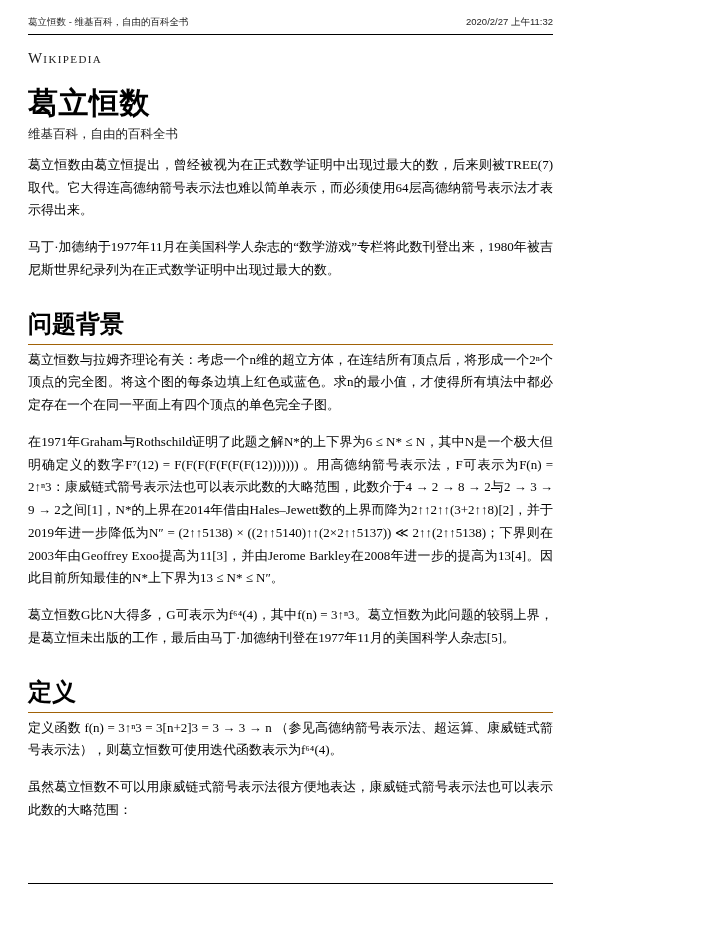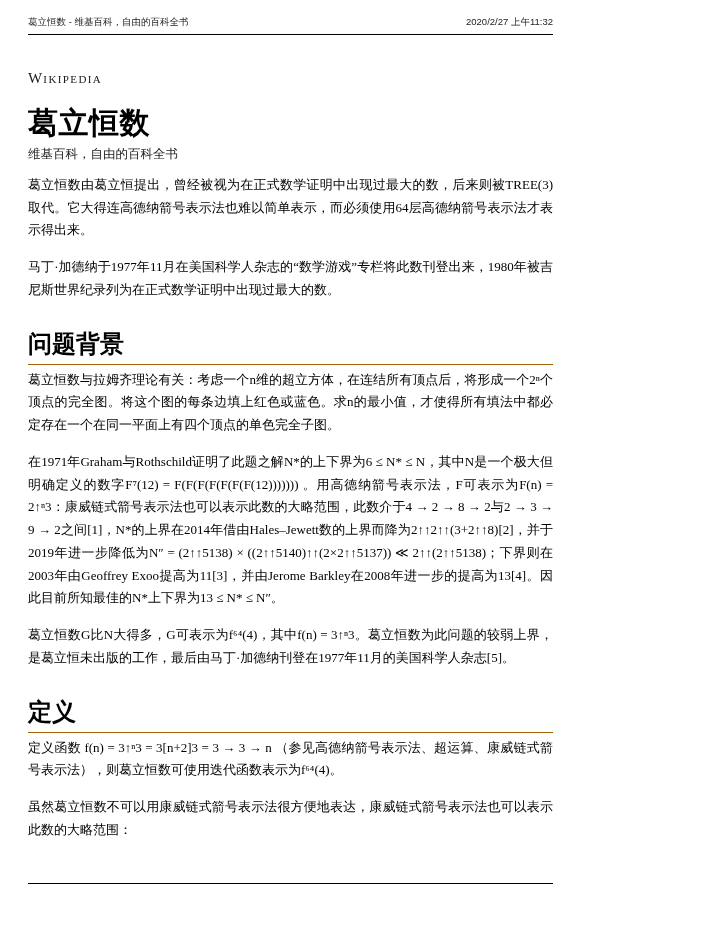--- a/index.html
+++ b/index.html
@@ -40,21 +40,21 @@
     position: absolute;
     top: 34px;
     left: 28px;
     right: 28px;
     height: 1px;
     background: #000;
   }
   
   .content {
     position: absolute;
-    top: 56px;
+    top: 36px;
     left: 28px;
     right: 28px;
   }
   .wordmark {
     font-family: "Liberation Serif", serif;
     font-size: 21px;
     letter-spacing: 1.2px;
     color: #1a1a1a;
     margin: 8px 0 16px 0;
     font-variant: small-caps;
@@ -129,21 +129,21 @@
   </div>
   <div class="rule-top"></div>
 
   <div class="content">
 
     <div class="wordmark">W<span style="font-size:16px;letter-spacing:1.4px;">IKIPEDIA</span></div>
 
     <h1 class="title">葛立恒数</h1>
     <div class="subtitle">维基百科，自由的百科全书</div>
 
-    <p class="para">葛立恒数由葛立恒提出，曾经被视为在正式数学证明中出现过最大的数，后来则被TREE(3)取代。它大得连高德纳箭号表示法也难以简单表示，而必须使用64层高德纳箭号表示法才表示得出来。</p>
+    <p class="para">葛立恒数由葛立恒提出，曾经被视为在正式数学证明中出现过最大的数，后来则被TREE(7)取代。它大得连高德纳箭号表示法也难以简单表示，而必须使用64层高德纳箭号表示法才表示得出来。</p>
     <p class="para">马丁·加德纳于1977年11月在美国科学人杂志的“数学游戏”专栏将此数刊登出来，1980年被吉尼斯世界纪录列为在正式数学证明中出现过最大的数。</p>
 
     <h2 class="section">问题背景</h2>
     <p class="para">葛立恒数与拉姆齐理论有关：考虑一个n维的超立方体，在连结所有顶点后，将形成一个2ⁿ个顶点的完全图。将这个图的每条边填上红色或蓝色。求n的最小值，才使得所有填法中都必定存在一个在同一平面上有四个顶点的单色完全子图。</p>
     <p class="para">在1971年Graham与Rothschild证明了此题之解N*的上下界为6 ≤ N* ≤ N，其中N是一个极大但明确定义的数字F⁷(12) = F(F(F(F(F(F(F(12))))))) 。用高德纳箭号表示法，F可表示为F(n) = 2↑ⁿ3：康威链式箭号表示法也可以表示此数的大略范围，此数介于4 → 2 → 8 → 2与2 → 3 → 9 → 2之间[1]，N*的上界在2014年借由Hales–Jewett数的上界而降为2↑↑2↑↑(3+2↑↑8)[2]，并于2019年进一步降低为N″ = (2↑↑5138) × ((2↑↑5140)↑↑(2×2↑↑5137)) ≪ 2↑↑(2↑↑5138)；下界则在2003年由Geoffrey Exoo提高为11[3]，并由Jerome Barkley在2008年进一步的提高为13[4]。因此目前所知最佳的N*上下界为13 ≤ N* ≤ N″。</p>
     <p class="para">葛立恒数G比N大得多，G可表示为f⁶⁴(4)，其中f(n) = 3↑ⁿ3。葛立恒数为此问题的较弱上界，是葛立恒未出版的工作，最后由马丁·加德纳刊登在1977年11月的美国科学人杂志[5]。</p>
 
     <h2 class="section">定义</h2>
     <p class="para">定义函数 f(n) = 3↑ⁿ3 = 3[n+2]3 = 3 → 3 → n （参见高德纳箭号表示法、超运算、康威链式箭号表示法），则葛立恒数可使用迭代函数表示为f⁶⁴(4)。</p>
     <p class="para">虽然葛立恒数不可以用康威链式箭号表示法很方便地表达，康威链式箭号表示法也可以表示此数的大略范围：</p>

